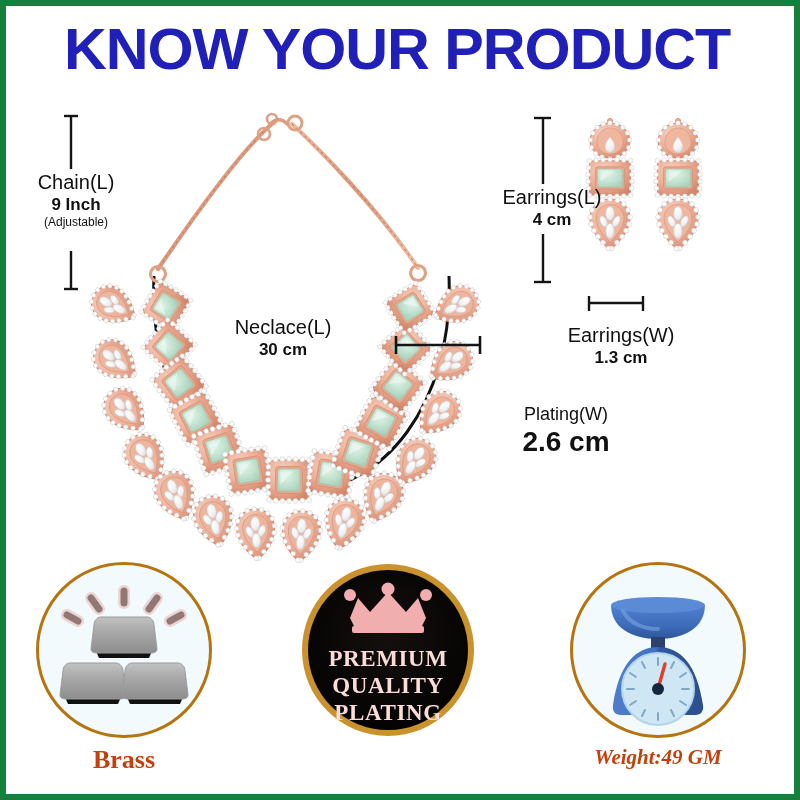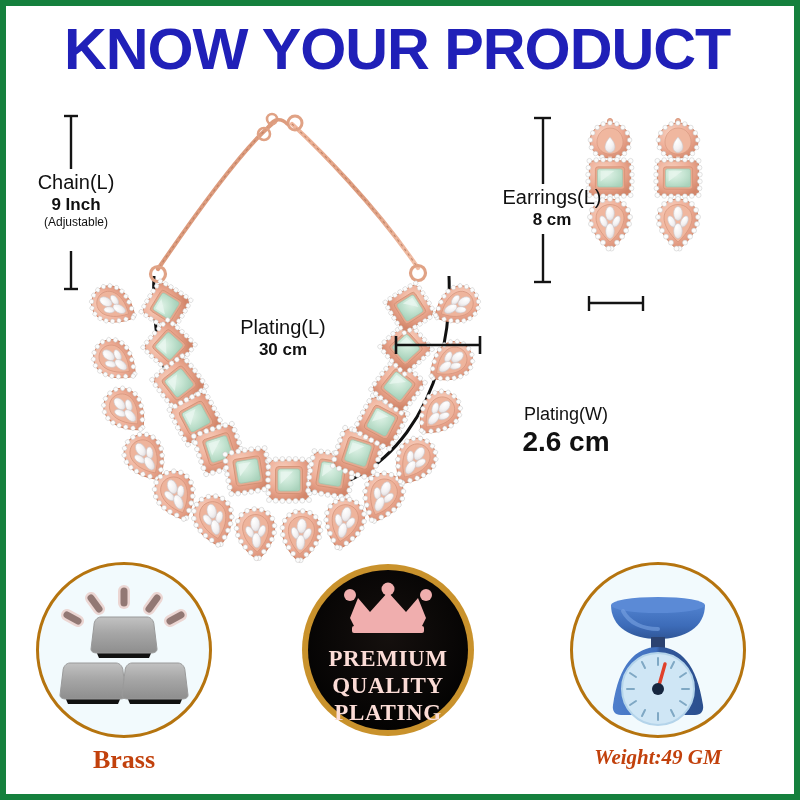--- a/index.html
+++ b/index.html
@@ -454,34 +454,38 @@
     </g>
   </svg>
 
   <div class="dim dim-chain">
     <div class="lbl">Chain(L)</div>
     <div class="val">9 Inch</div>
     <div class="note">(Adjustable)</div>
   </div>
 
   <div class="dim dim-neckL">
-    <div class="lbl">Plating(L)</div>
+    <div class="lbl">Neclace(L)</div>
     <div class="val">30 cm</div>
   </div>
 
   <div class="dim dim-neckW">
     <div class="lbl">Plating(W)</div>
     <div class="val">2.6 cm</div>
   </div>
 
   <div class="dim dim-earL">
     <div class="lbl">Earrings(L)</div>
-    <div class="val">8 cm</div>
+    <div class="val">4 cm</div>
   </div>
 
+  <div class="dim dim-earW">
+    <div class="lbl">Earrings(W)</div>
+    <div class="val">1.3 cm</div>
+  </div>
 
   <div class="badge-row">
 
     <div class="badge badge-1">
       <div class="badge-circle bc-ring">
         <svg viewBox="0 0 170 170" width="170" height="170">
 
           <g stroke="#1a1a1a" stroke-width="7" stroke-linecap="round" opacity="0.92">
             <line x1="52" y1="33" x2="60" y2="44"></line>
             <line x1="85" y1="26" x2="85" y2="38"></line>

